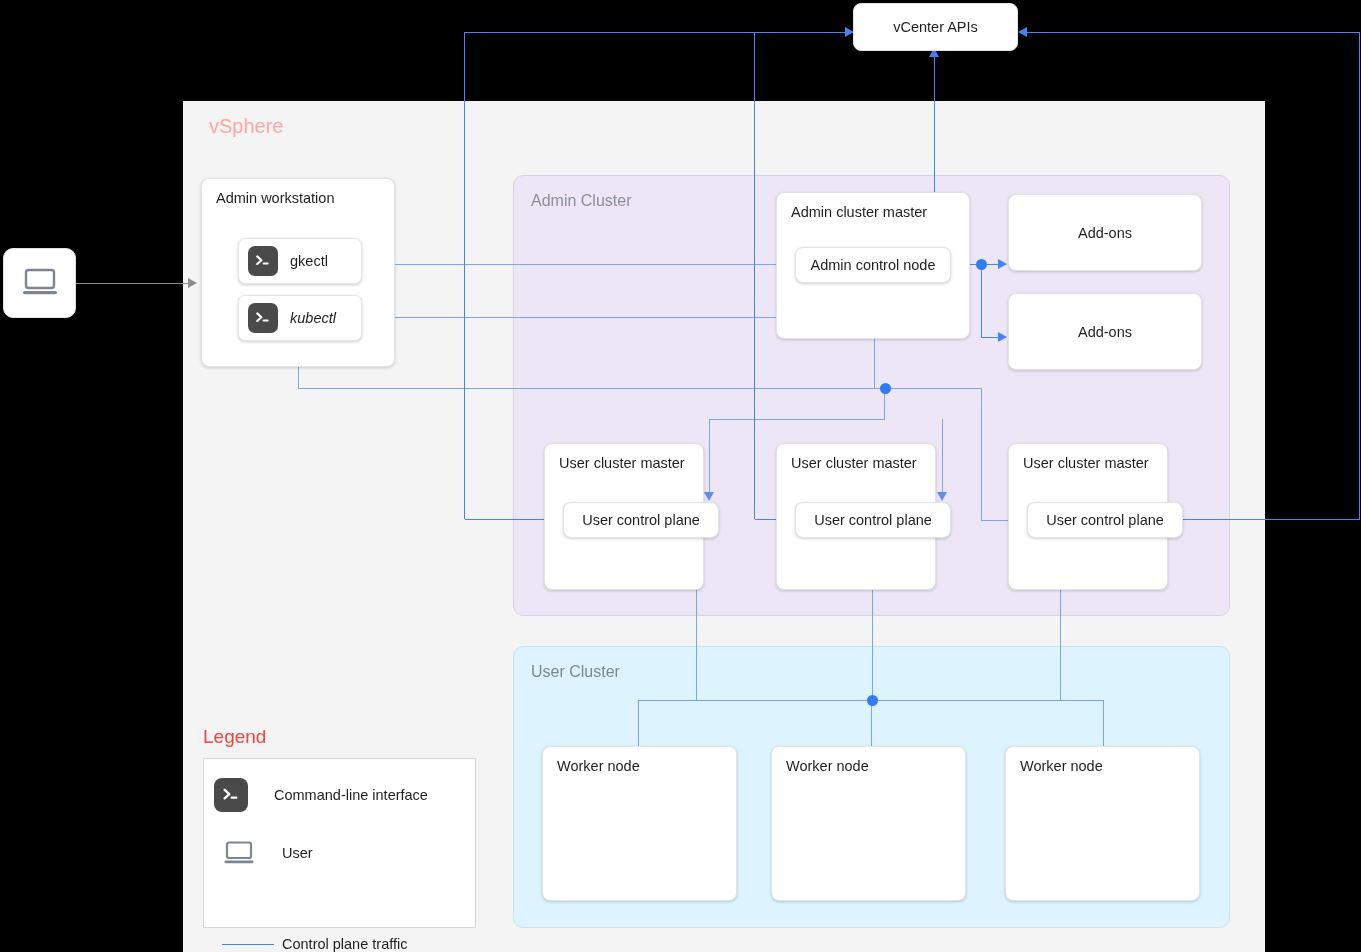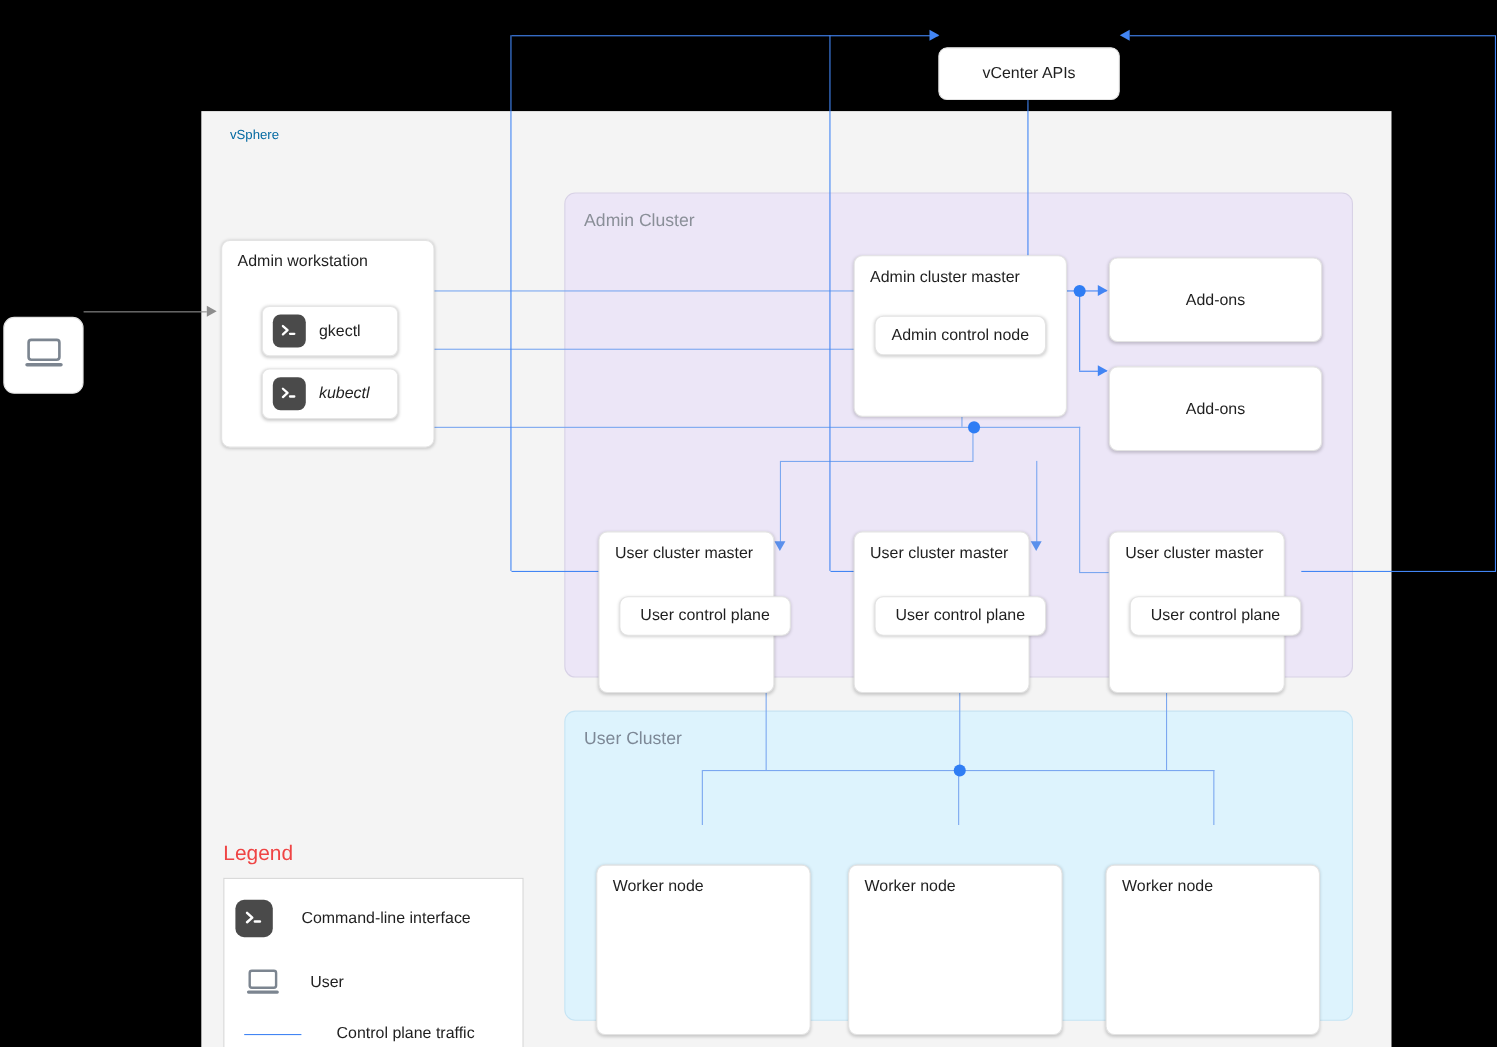--- a/index.html
+++ b/index.html
@@ -2,21 +2,21 @@
 <html><head>
 <meta charset="utf-8">
 <style>
   html,body{margin:0;padding:0;background:#000;}
   body{width:1361px;height:952px;position:relative;overflow:hidden;
        font-family:"Liberation Sans","DejaVu Sans",sans-serif;}
   .abs{position:absolute;box-sizing:border-box;}
 
   
   #vsphere{left:183px;top:101px;width:1082px;height:851px;background:#f4f4f4;}
-  #vsphere-title{left:209px;top:115px;font-size:12px;color:#0369a1;}
+  #vsphere-title{left:209px;top:115px;font-size:20px;color:#fca5a5;}
 
   #admin-cluster{left:513px;top:175px;width:717px;height:441px;
       background:#ece6f7;border:1px solid #d8d2e6;border-radius:10px;}
   #admin-cluster-title{left:531px;top:192px;font-size:16px;color:#8a8f98;}
 
   #user-cluster{left:513px;top:646px;width:717px;height:282px;
       background:#ddf3fd;border:1px solid #c6e4f4;border-radius:10px;}
   #user-cluster-title{left:531px;top:663px;font-size:16px;color:#7d8896;}
 
   
@@ -52,21 +52,21 @@
   .worker{width:195px;height:155px;top:746px;}
   #w1{left:542px;} #w2{left:771px;} #w3{left:1005px;}
 
   
   #legend-title{left:203px;top:726px;font-size:19px;color:#ef4444;}
   #legend-box{left:203px;top:758px;width:273px;height:170px;background:#fff;
               border:1px solid #d6d6d6;}
   .lg-row{position:absolute;display:flex;align-items:center;}
   #lg-cli{left:214px;top:778px;}
   #lg-user{left:222px;top:840px;}
-  #lg-line{left:222px;top:892px;gap:24px;}
+  #lg-line{left:222px;top:936px;}
   .lg-label{font-size:14.5px;color:#1f1f1f;}
 
   
   .term-icon{width:34px;height:34px;border-radius:8px;background:#4a4a4a;
              display:flex;align-items:center;justify-content:center;flex:0 0 auto;}
   .term-icon.sm{width:30px;height:30px;border-radius:7px;}
   .term-icon svg{display:block;}
   .laptop{flex:0 0 auto;}
 
   
@@ -81,21 +81,21 @@
   .arw.l{border-top:5.5px solid transparent;border-bottom:5.5px solid transparent;
          border-right:9px solid #4285f4;}
   .arw.u{border-left:5.5px solid transparent;border-right:5.5px solid transparent;
          border-bottom:9px solid #4285f4;}
   .arw.d{border-left:5.5px solid transparent;border-right:5.5px solid transparent;
          border-top:9px solid #4285f4;}
   .arw.r.gray{border-left-color:#8d8d8d;}
   .arw.r.pale{border-left-color:#5b90ec;}
   .arw.d.pale{border-top-color:#5b90ec;}
   .lay-lines{position:absolute;left:0;top:0;width:1361px;height:952px;}
-  .lay-top{z-index:5;margin-top:40px;}
+  .lay-top{z-index:5;}
 </style>
 </head>
 <body>
 
 <div class="abs" id="vsphere"></div>
 <div class="abs" id="vsphere-title">vSphere</div>
 
 <div class="abs" id="admin-cluster"></div>
 <div class="abs" id="admin-cluster-title">Admin Cluster</div>
 

